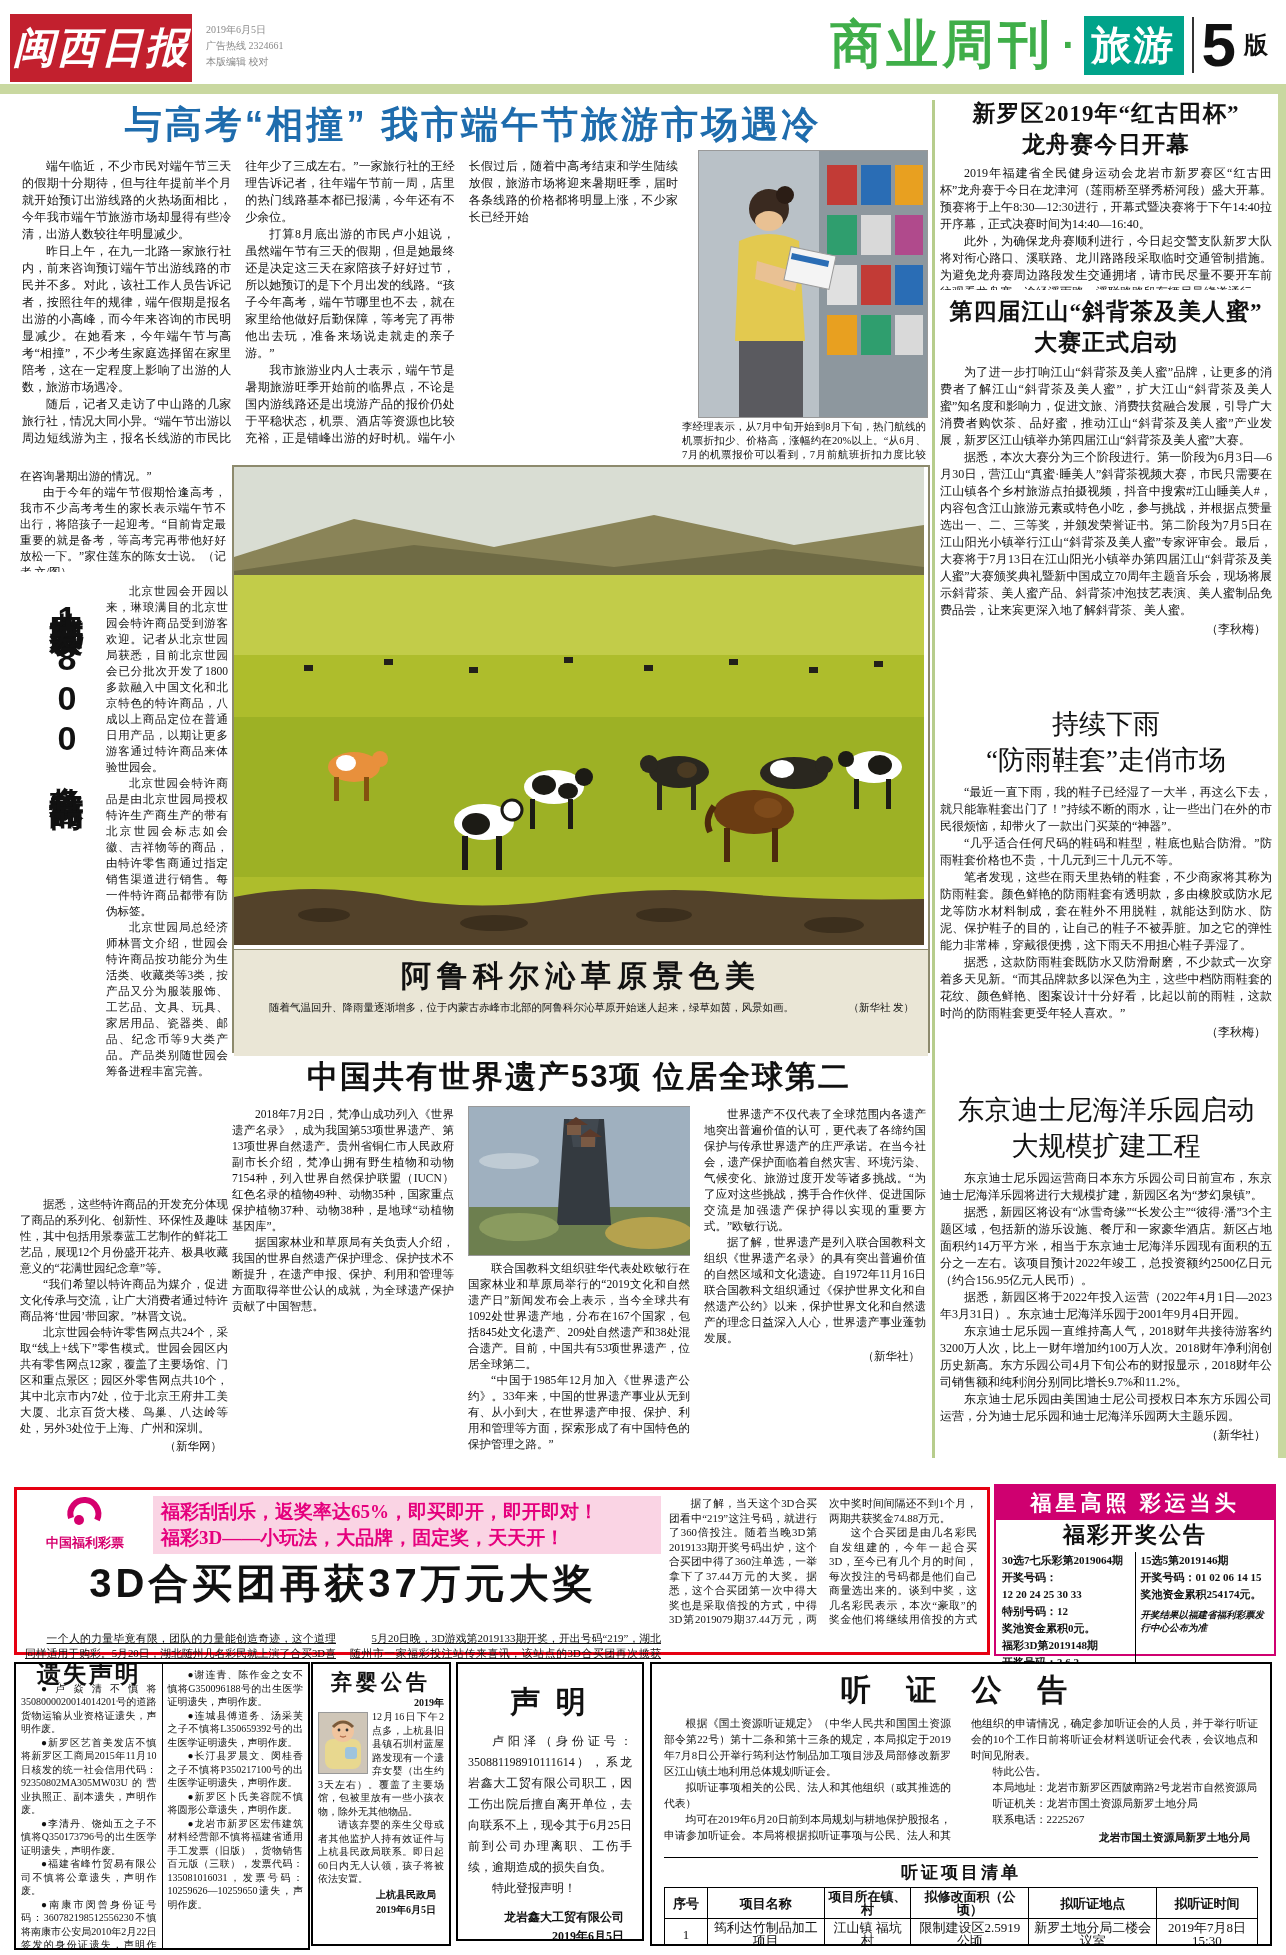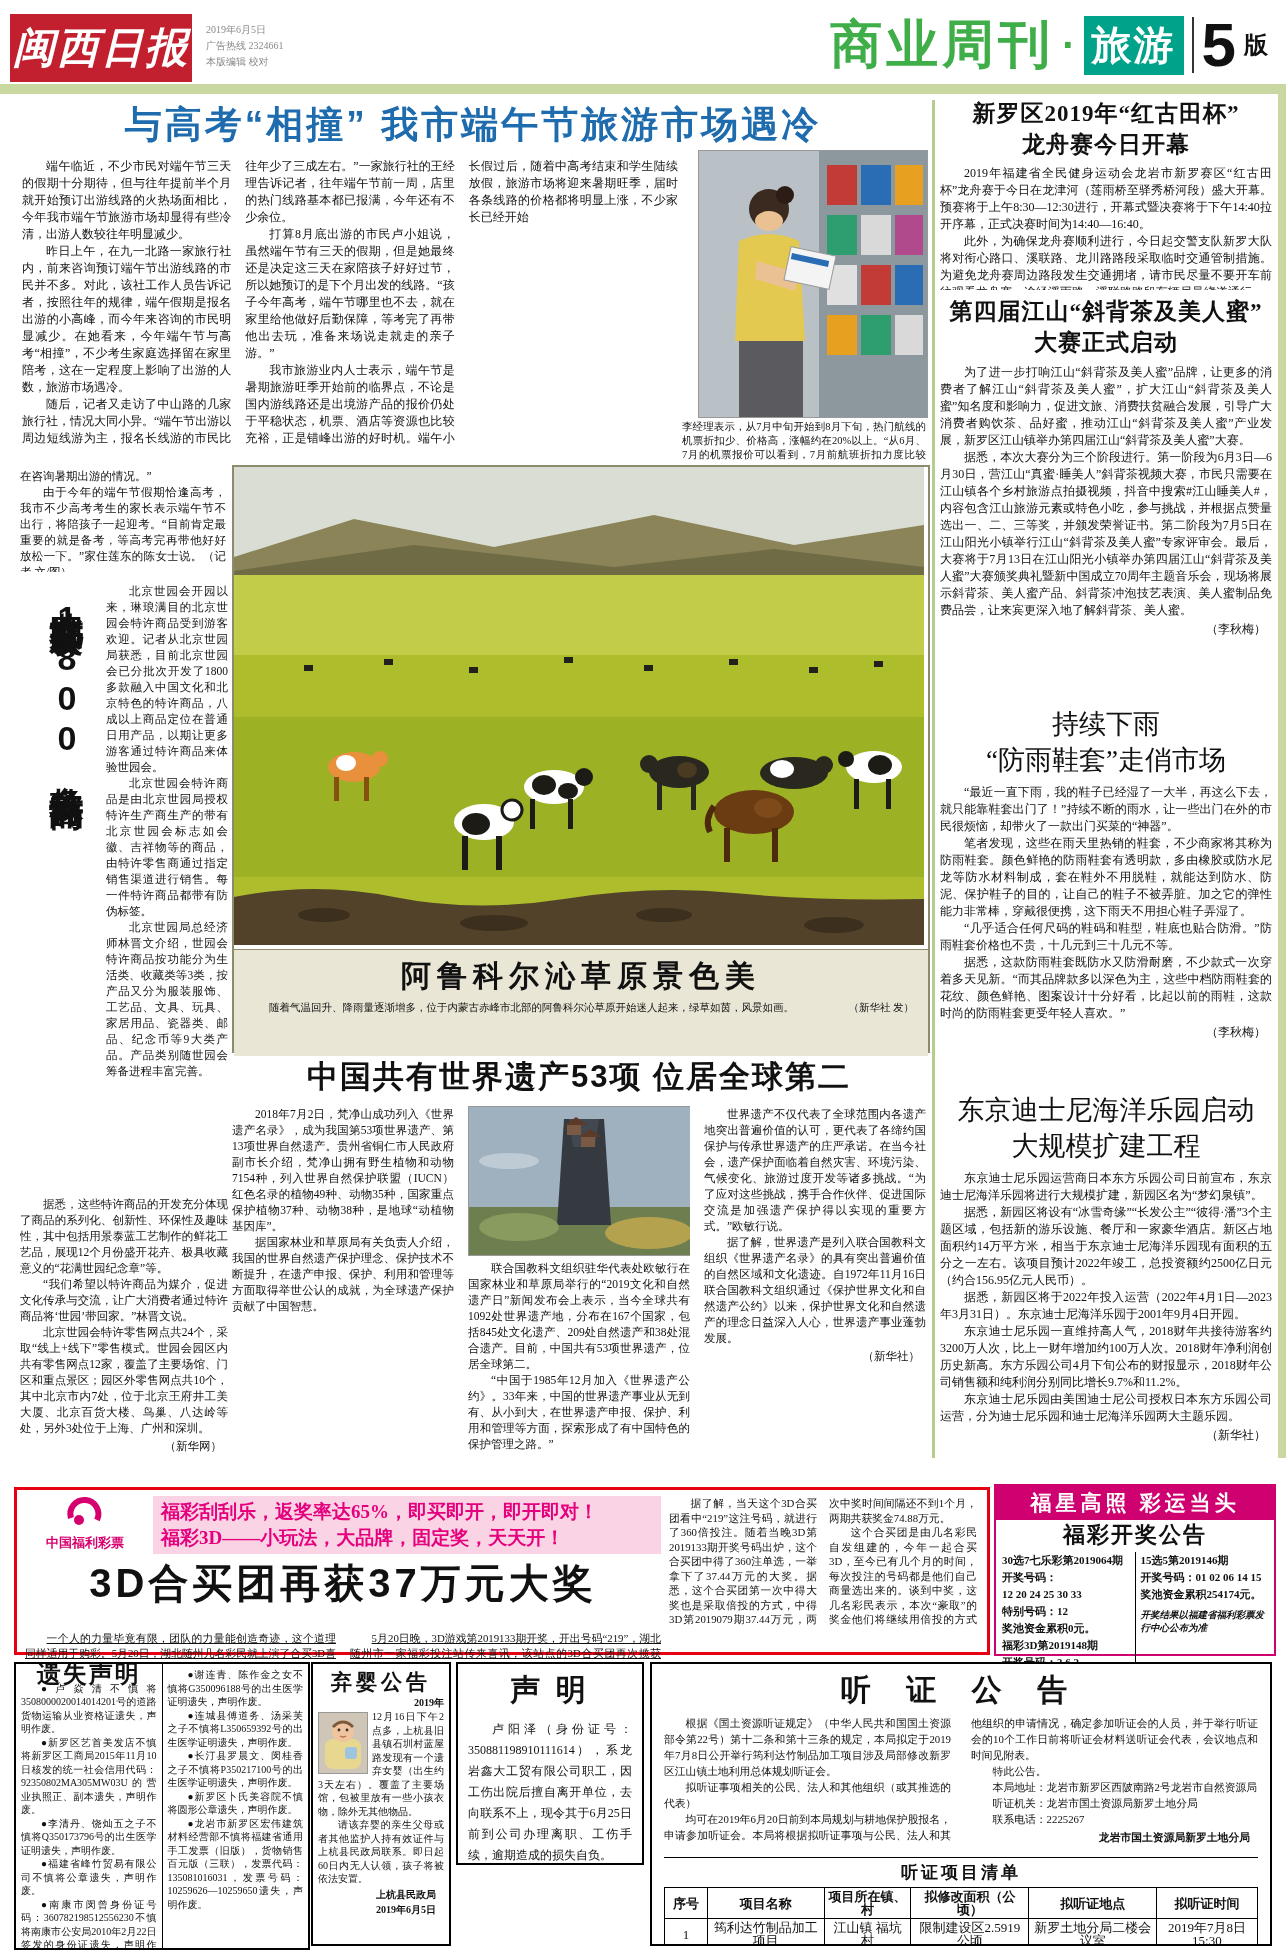--- a/index.html
+++ b/index.html
@@ -275,22 +275,22 @@
       <p class="p">据悉，本次大赛分为三个阶段进行。第一阶段为6月3日—6月30日，营江山“真蜜·睡美人”斜背茶视频大赛，市民只需要在江山镇各个乡村旅游点拍摄视频，抖音中搜索#江山睡美人#，内容包含江山旅游元素或特色小吃，参与挑战，并根据点赞量选出一、二、三等奖，并颁发荣誉证书。第二阶段为7月5日在江山阳光小镇举行江山“斜背茶及美人蜜”专家评审会。最后，大赛将于7月13日在江山阳光小镇举办第四届江山“斜背茶及美人蜜”大赛颁奖典礼暨新中国成立70周年主题音乐会，现场将展示斜背茶、美人蜜产品、斜背茶冲泡技艺表演、美人蜜制品免费品尝，让来宾更深入地了解斜背茶、美人蜜。</p>
       <div class="byline">（李秋梅）</div>
     </div>
   </div>
 
   <div class="abs clip" style="left:940px;top:706px;width:332px;height:380px;">
     <div class="railhead2">持续下雨</div>
     <div class="railhead2">“防雨鞋套”走俏市场</div>
     <div class="jt body12" style="margin-top:6px;">
       <p class="p">“最近一直下雨，我的鞋子已经湿了一大半，再这么下去，就只能靠鞋套出门了！”持续不断的雨水，让一些出门在外的市民很烦恼，却带火了一款出门买菜的“神器”。</p>
+      <p class="p">“几乎适合任何尺码的鞋码和鞋型，鞋底也贴合防滑。”防雨鞋套价格也不贵，十几元到三十几元不等。</p>
       <p class="p">笔者发现，这些在雨天里热销的鞋套，不少商家将其称为防雨鞋套。颜色鲜艳的防雨鞋套有透明款，多由橡胶或防水尼龙等防水材料制成，套在鞋外不用脱鞋，就能达到防水、防泥、保护鞋子的目的，让自己的鞋子不被弄脏。加之它的弹性能力非常棒，穿戴很便携，这下雨天不用担心鞋子弄湿了。</p>
-      <p class="p">“几乎适合任何尺码的鞋码和鞋型，鞋底也贴合防滑。”防雨鞋套价格也不贵，十几元到三十几元不等。</p>
       <p class="p">据悉，这款防雨鞋套既防水又防滑耐磨，不少款式一次穿着多天见新。“而其品牌款多以深色为主，这些中档防雨鞋套的花纹、颜色鲜艳、图案设计十分好看，比起以前的雨鞋，这款时尚的防雨鞋套更受年轻人喜欢。”</p>
       <div class="byline">（李秋梅）</div>
     </div>
   </div>
 
   <div class="abs clip" style="left:940px;top:1092px;width:332px;height:366px;">
     <div class="railhead2">东京迪士尼海洋乐园启动</div>
     <div class="railhead2">大规模扩建工程</div>
     <div class="jt body12" style="margin-top:6px;">
       <p class="p">东京迪士尼乐园运营商日本东方乐园公司日前宣布，东京迪士尼海洋乐园将进行大规模扩建，新园区名为“梦幻泉镇”。</p>
@@ -387,21 +387,21 @@
       <rect x="26" y="34" width="12" height="12" rx="3" fill="#9ec4de"></rect>
     </svg>
     <div class="ntext jt">
       <p class="p" style="text-indent:0;">12月16日下午2点多，上杭县旧县镇石圳村蓝屋路发现有一个遗弃女婴（出生约3天左右）。覆盖了主要场馆，包被里放有一些小孩衣物，除外无其他物品。</p>
       <p class="p">请该弃婴的亲生父母或者其他监护人持有效证件与上杭县民政局联系。即日起60日内无人认领，孩子将被依法安置。</p>
       <div class="sigR" style="font-weight:bold;">上杭县民政局</div>
       <div class="sigR" style="font-weight:bold;">2019年6月5日</div>
     </div>
   </div>
 
-  <div class="abs nbox clip" style="left:456px;top:1662px;width:188px;height:203px;padding:6px 10px;box-sizing:border-box;">
+  <div class="abs nbox clip" style="left:456px;top:1662px;width:188px;height:279px;padding:18px 10px;box-sizing:border-box;">
     <div class="ntitle" style="font-size:30px;">声  明</div>
     <div class="jt" style="font-size:12px;line-height:21px;margin-top:8px;">
       <p class="p">卢阳泽（身份证号：350881198910111614），系龙岩鑫大工贸有限公司职工，因工伤出院后擅自离开单位，去向联系不上，现令其于6月25日前到公司办理离职、工伤手续，逾期造成的损失自负。</p>
       <p class="p">特此登报声明！</p>
     </div>
     <div class="sigR" style="font-weight:bold;font-size:12px;margin-top:10px;">龙岩鑫大工贸有限公司</div>
     <div class="sigR" style="font-weight:bold;font-size:12px;">2019年6月5日</div>
   </div>
 
   <div class="abs nbox clip" style="left:650px;top:1662px;width:622px;height:284px;padding:6px 12px;box-sizing:border-box;">

